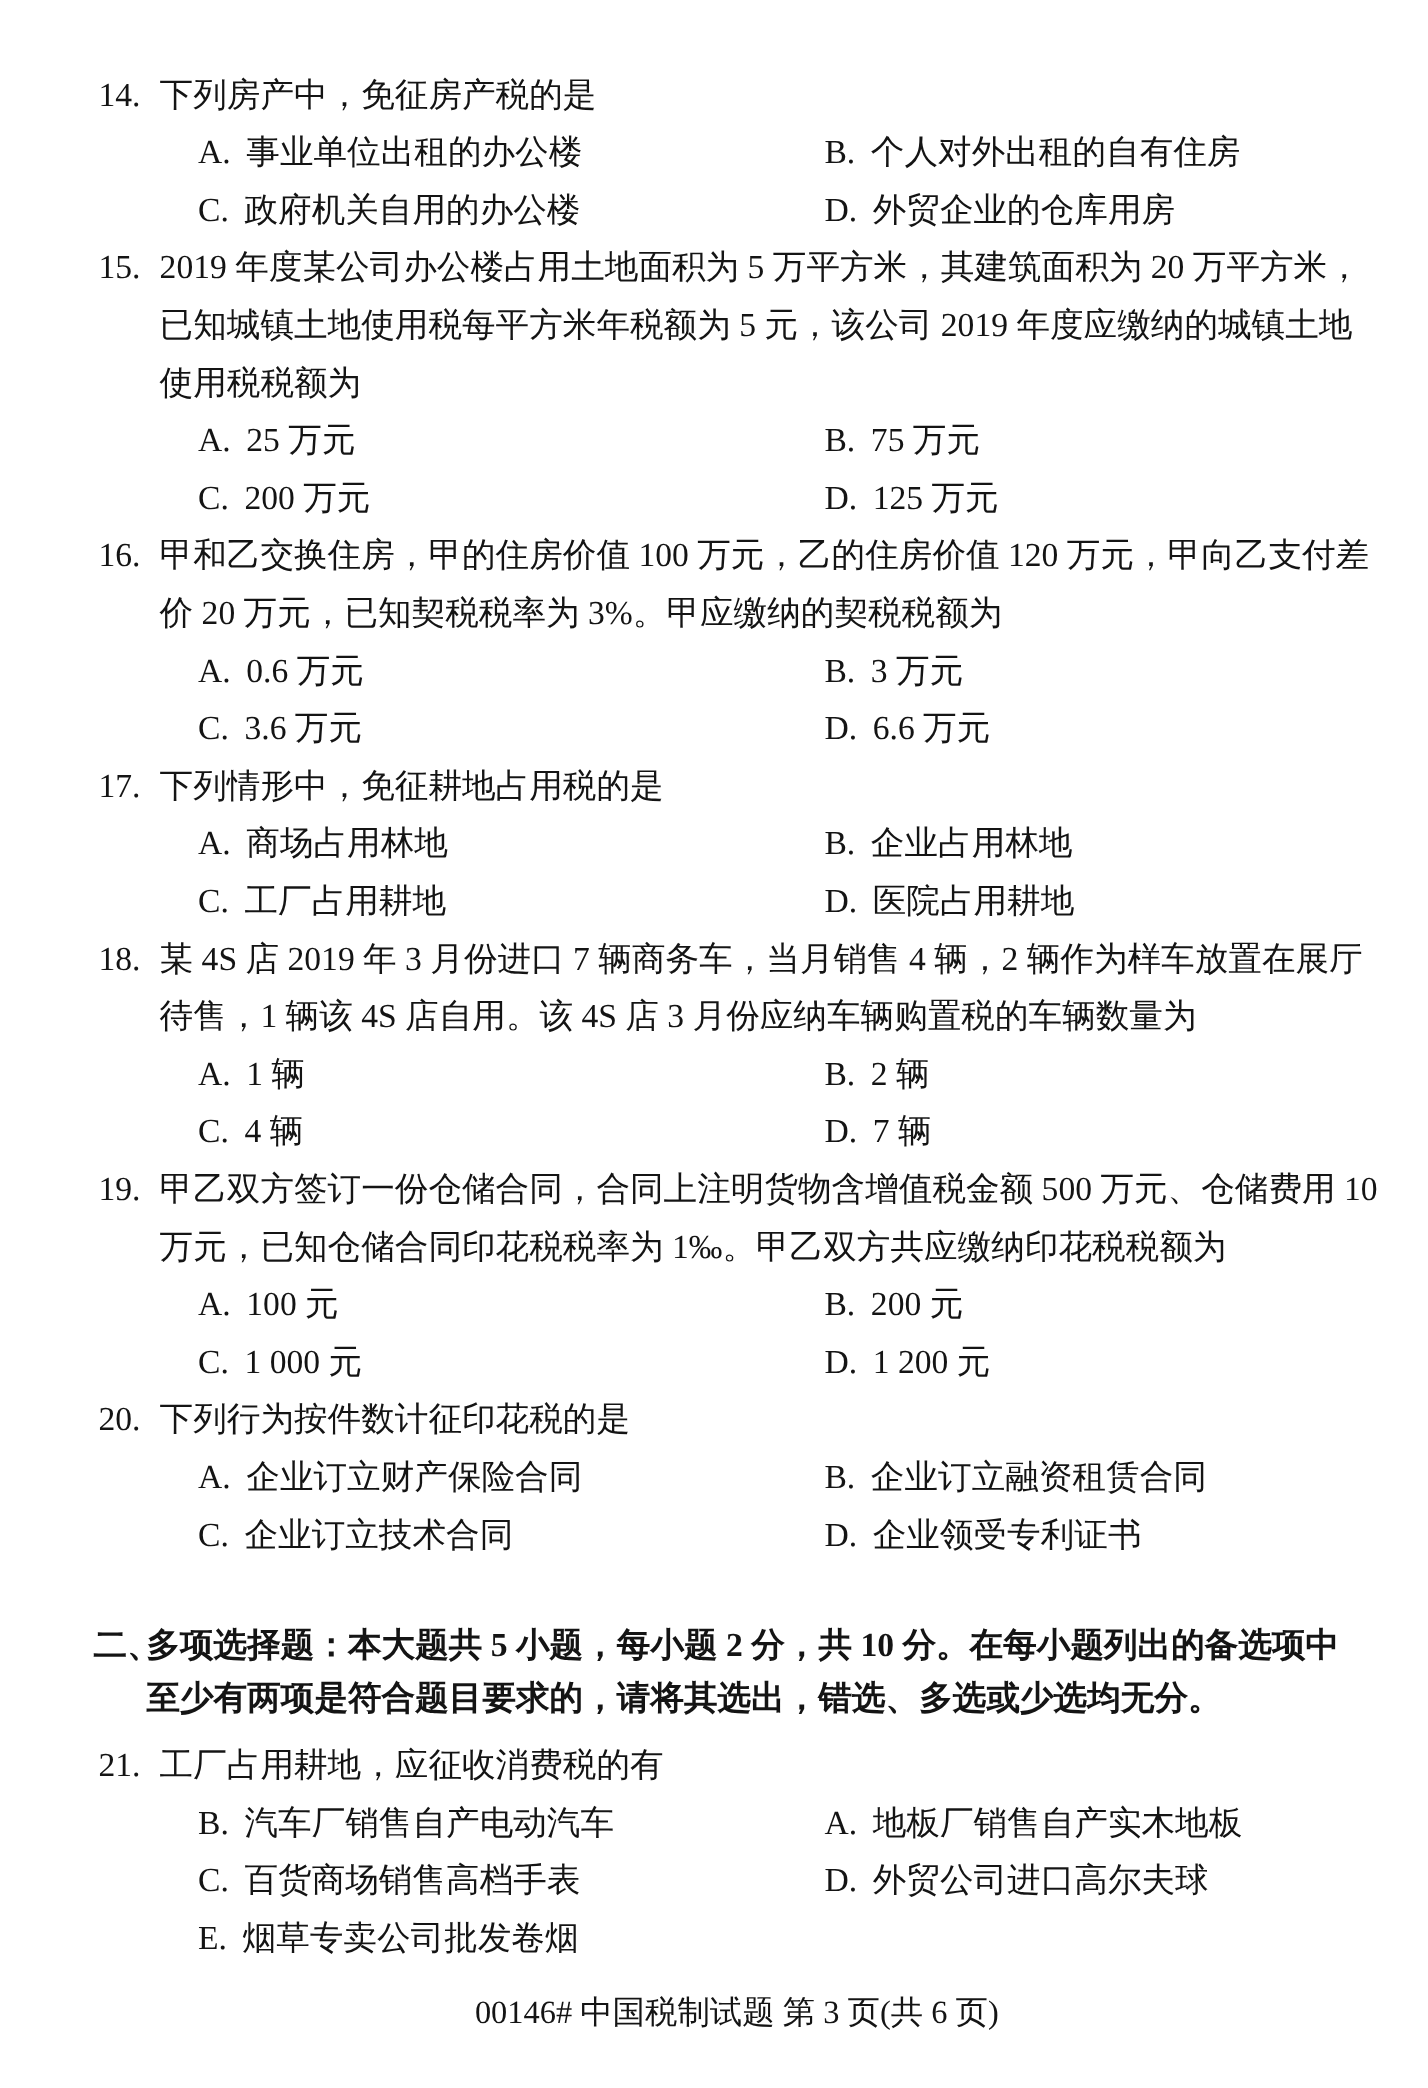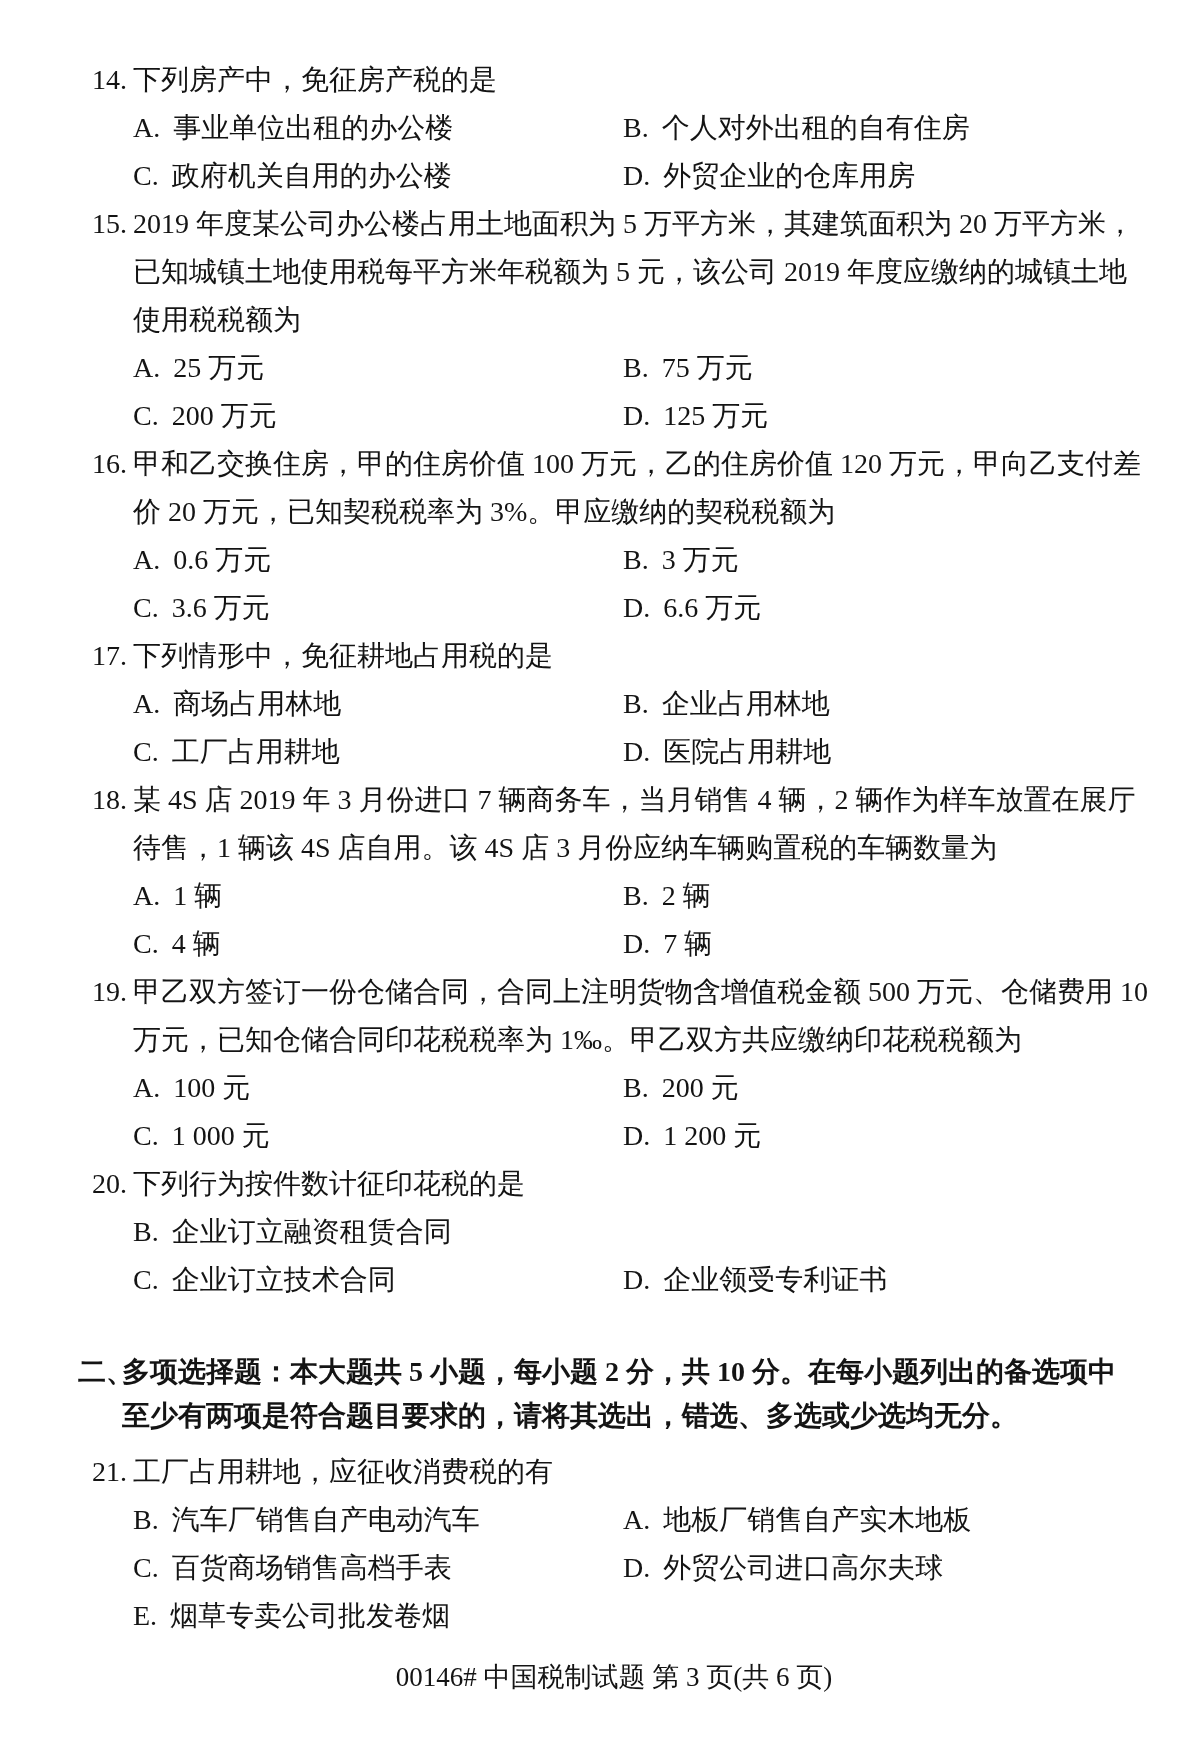--- a/index.html
+++ b/index.html
@@ -23,34 +23,35 @@
   }
   
   .q {
     position: relative;
     padding-left: 55px;
     font-size: 28px;
     line-height: 48px;
   }
   .q-num {
     position: absolute;
-    left: 14px;
+    left: 4px;
     top: 0;
     white-space: nowrap;
   }
   .stem-line {
     white-space: nowrap;
   }
   .opt-row {
     display: flex;
   }
   .opt {
     width: 490px;
     white-space: nowrap;
     flex: 0 0 auto;
+    margin-left: 32px;
   }
   .opt:last-child {
     width: auto;
   }
   .opt-label {
     margin-right: 13px;
   }
   
   .section-head {
     position: relative;
@@ -181,20 +182,21 @@
             <div class="opt"><span class="opt-label">D.</span><span class="opt-text">1 200 元</span></div>
           </div>
         </div>
   </div>
 
   <div class="q">
     <span class="q-num">20.</span>
     <div class="q-body">
           <div class="stem-line">下列行为按件数计征印花税的是</div>
           <div class="opt-row">
+            <div class="opt"><span class="opt-label">A.</span><span class="opt-text">企业订立财产保险合同</span></div>
             <div class="opt"><span class="opt-label">B.</span><span class="opt-text">企业订立融资租赁合同</span></div>
           </div>
           <div class="opt-row">
             <div class="opt"><span class="opt-label">C.</span><span class="opt-text">企业订立技术合同</span></div>
             <div class="opt"><span class="opt-label">D.</span><span class="opt-text">企业领受专利证书</span></div>
           </div>
         </div>
   </div>
 </div>
 

